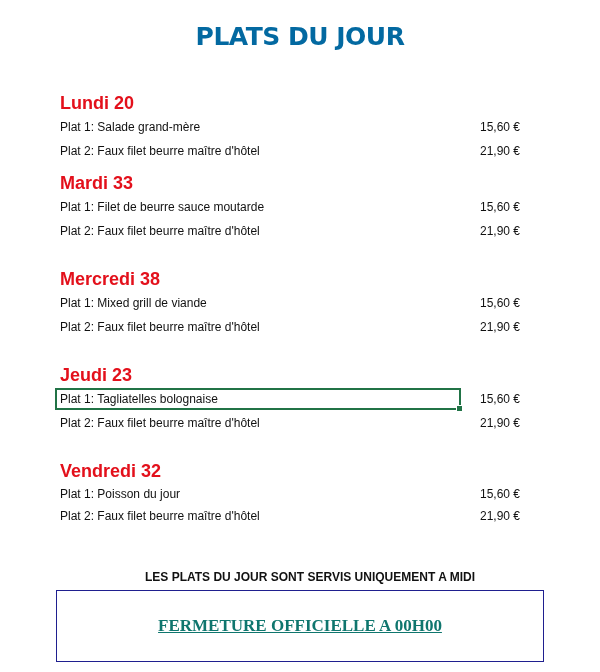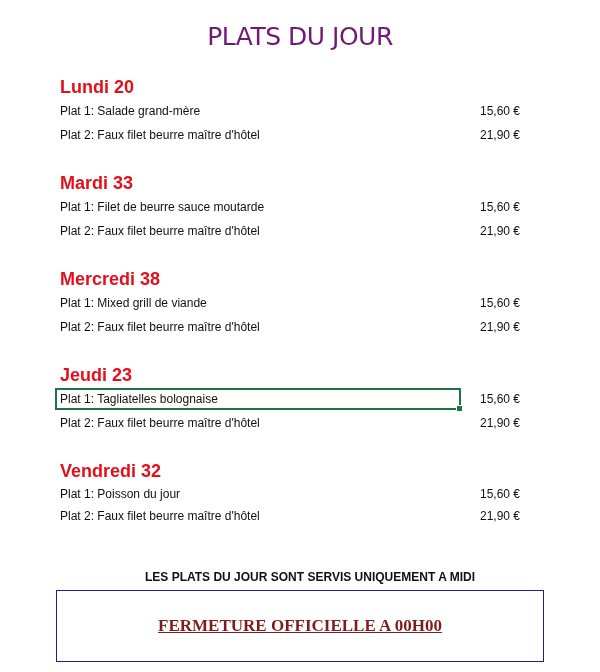--- a/index.html
+++ b/index.html
@@ -1,34 +1,34 @@
 <!DOCTYPE html>
 <html><head>
 <meta charset="utf-8">
 <style>
   html, body { margin:0; padding:0; background:#fff; }
   body { width:600px; height:672px; position:relative; overflow:hidden; font-family:"Liberation Sans", sans-serif; color:#111; }
-  .title { position:absolute; top:22px; left:0; width:600px; text-align:center; color:#701a75; font-weight:normal; font-size:25px; font-family:"DejaVu Sans", sans-serif; letter-spacing:-0.5px; }
+  .title { position:absolute; top:22px; left:0; width:600px; text-align:center; color:#0369a1; font-weight:bold; font-size:25px; font-family:"DejaVu Sans", sans-serif; letter-spacing:-0.5px; }
   .day { position:absolute; left:60px; width:460px; }
   .day-name { color:#e3101b; font-weight:bold; font-size:18px; height:22px; line-height:22px; margin-bottom:1px; }
   .row { position:relative; height:24px; line-height:24px; font-size:12px; }
   .row .dish { position:absolute; left:0; }
   .row .price { position:absolute; right:0;margin-left:45px; }
   .selected { position:absolute; left:-5px; top:1px; width:406px; height:22px; border:2px solid #217346; box-sizing:border-box; }
   .selected .handle { position:absolute; right:-4px; bottom:-4px; width:5px; height:5px; background:#217346; border:1px solid #fff; }
   .note { position:absolute; top:570px; left:0; width:620px; text-align:center; font-size:12px; font-weight:bold; }
   .box { position:absolute; left:56px; top:590px; width:488px; height:72px; border:1.5px solid #1f1f8f; box-sizing:border-box; display:flex; align-items:center; justify-content:center; }
-  .box span { color:#7f1d1d; font-family:"Liberation Serif", serif; font-weight:bold; font-size:17px; text-decoration:underline; }
+  .box span { color:#0f766e; font-family:"Liberation Serif", serif; font-weight:bold; font-size:17px; text-decoration:underline; }
 </style>
 </head>
 <body>
 
 <div class="title">PLATS DU JOUR</div>
 
-<div class="day" style="top:76px">
+<div class="day" style="top:92px">
   <div class="day-name">Lundi 20</div>
   <div class="row">
       <span class="dish">Plat 1: Salade grand-mère</span>
       <span class="price">15,60 €</span>
     </div>
   <div class="row">
       <span class="dish">Plat 2: Faux filet beurre maître d'hôtel</span>
       <span class="price">21,90 €</span>
     </div>
 </div>

